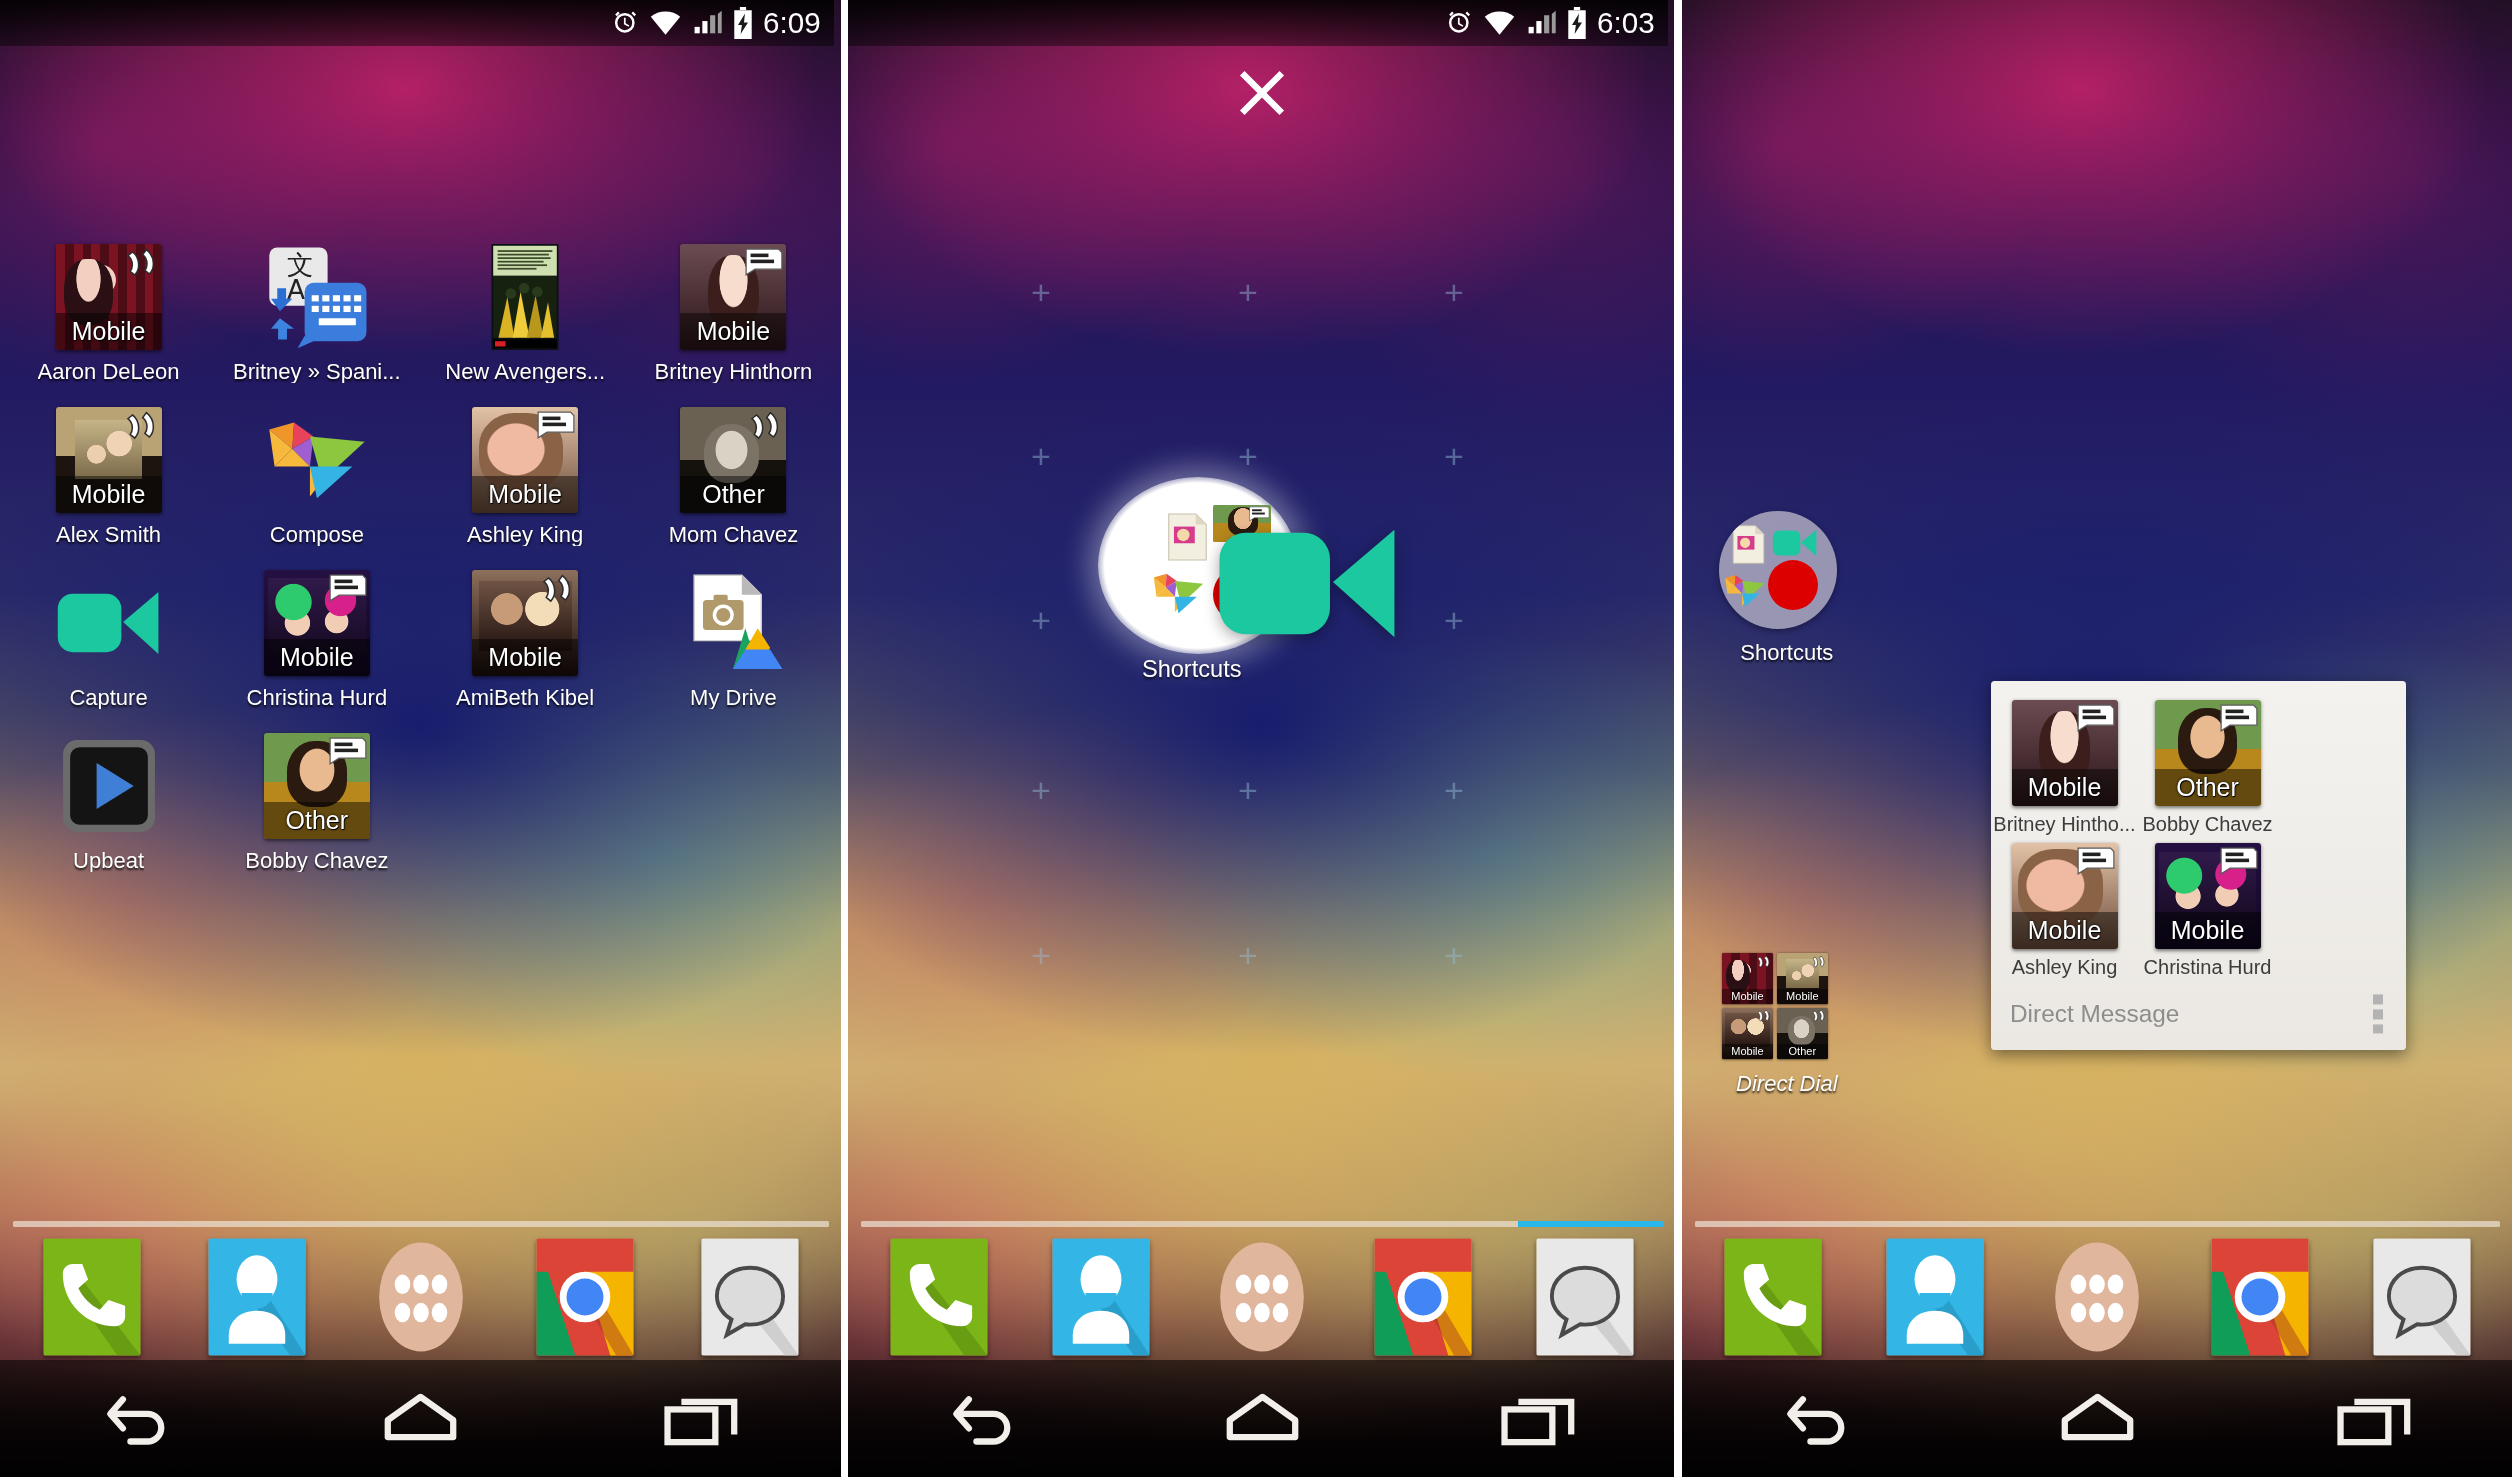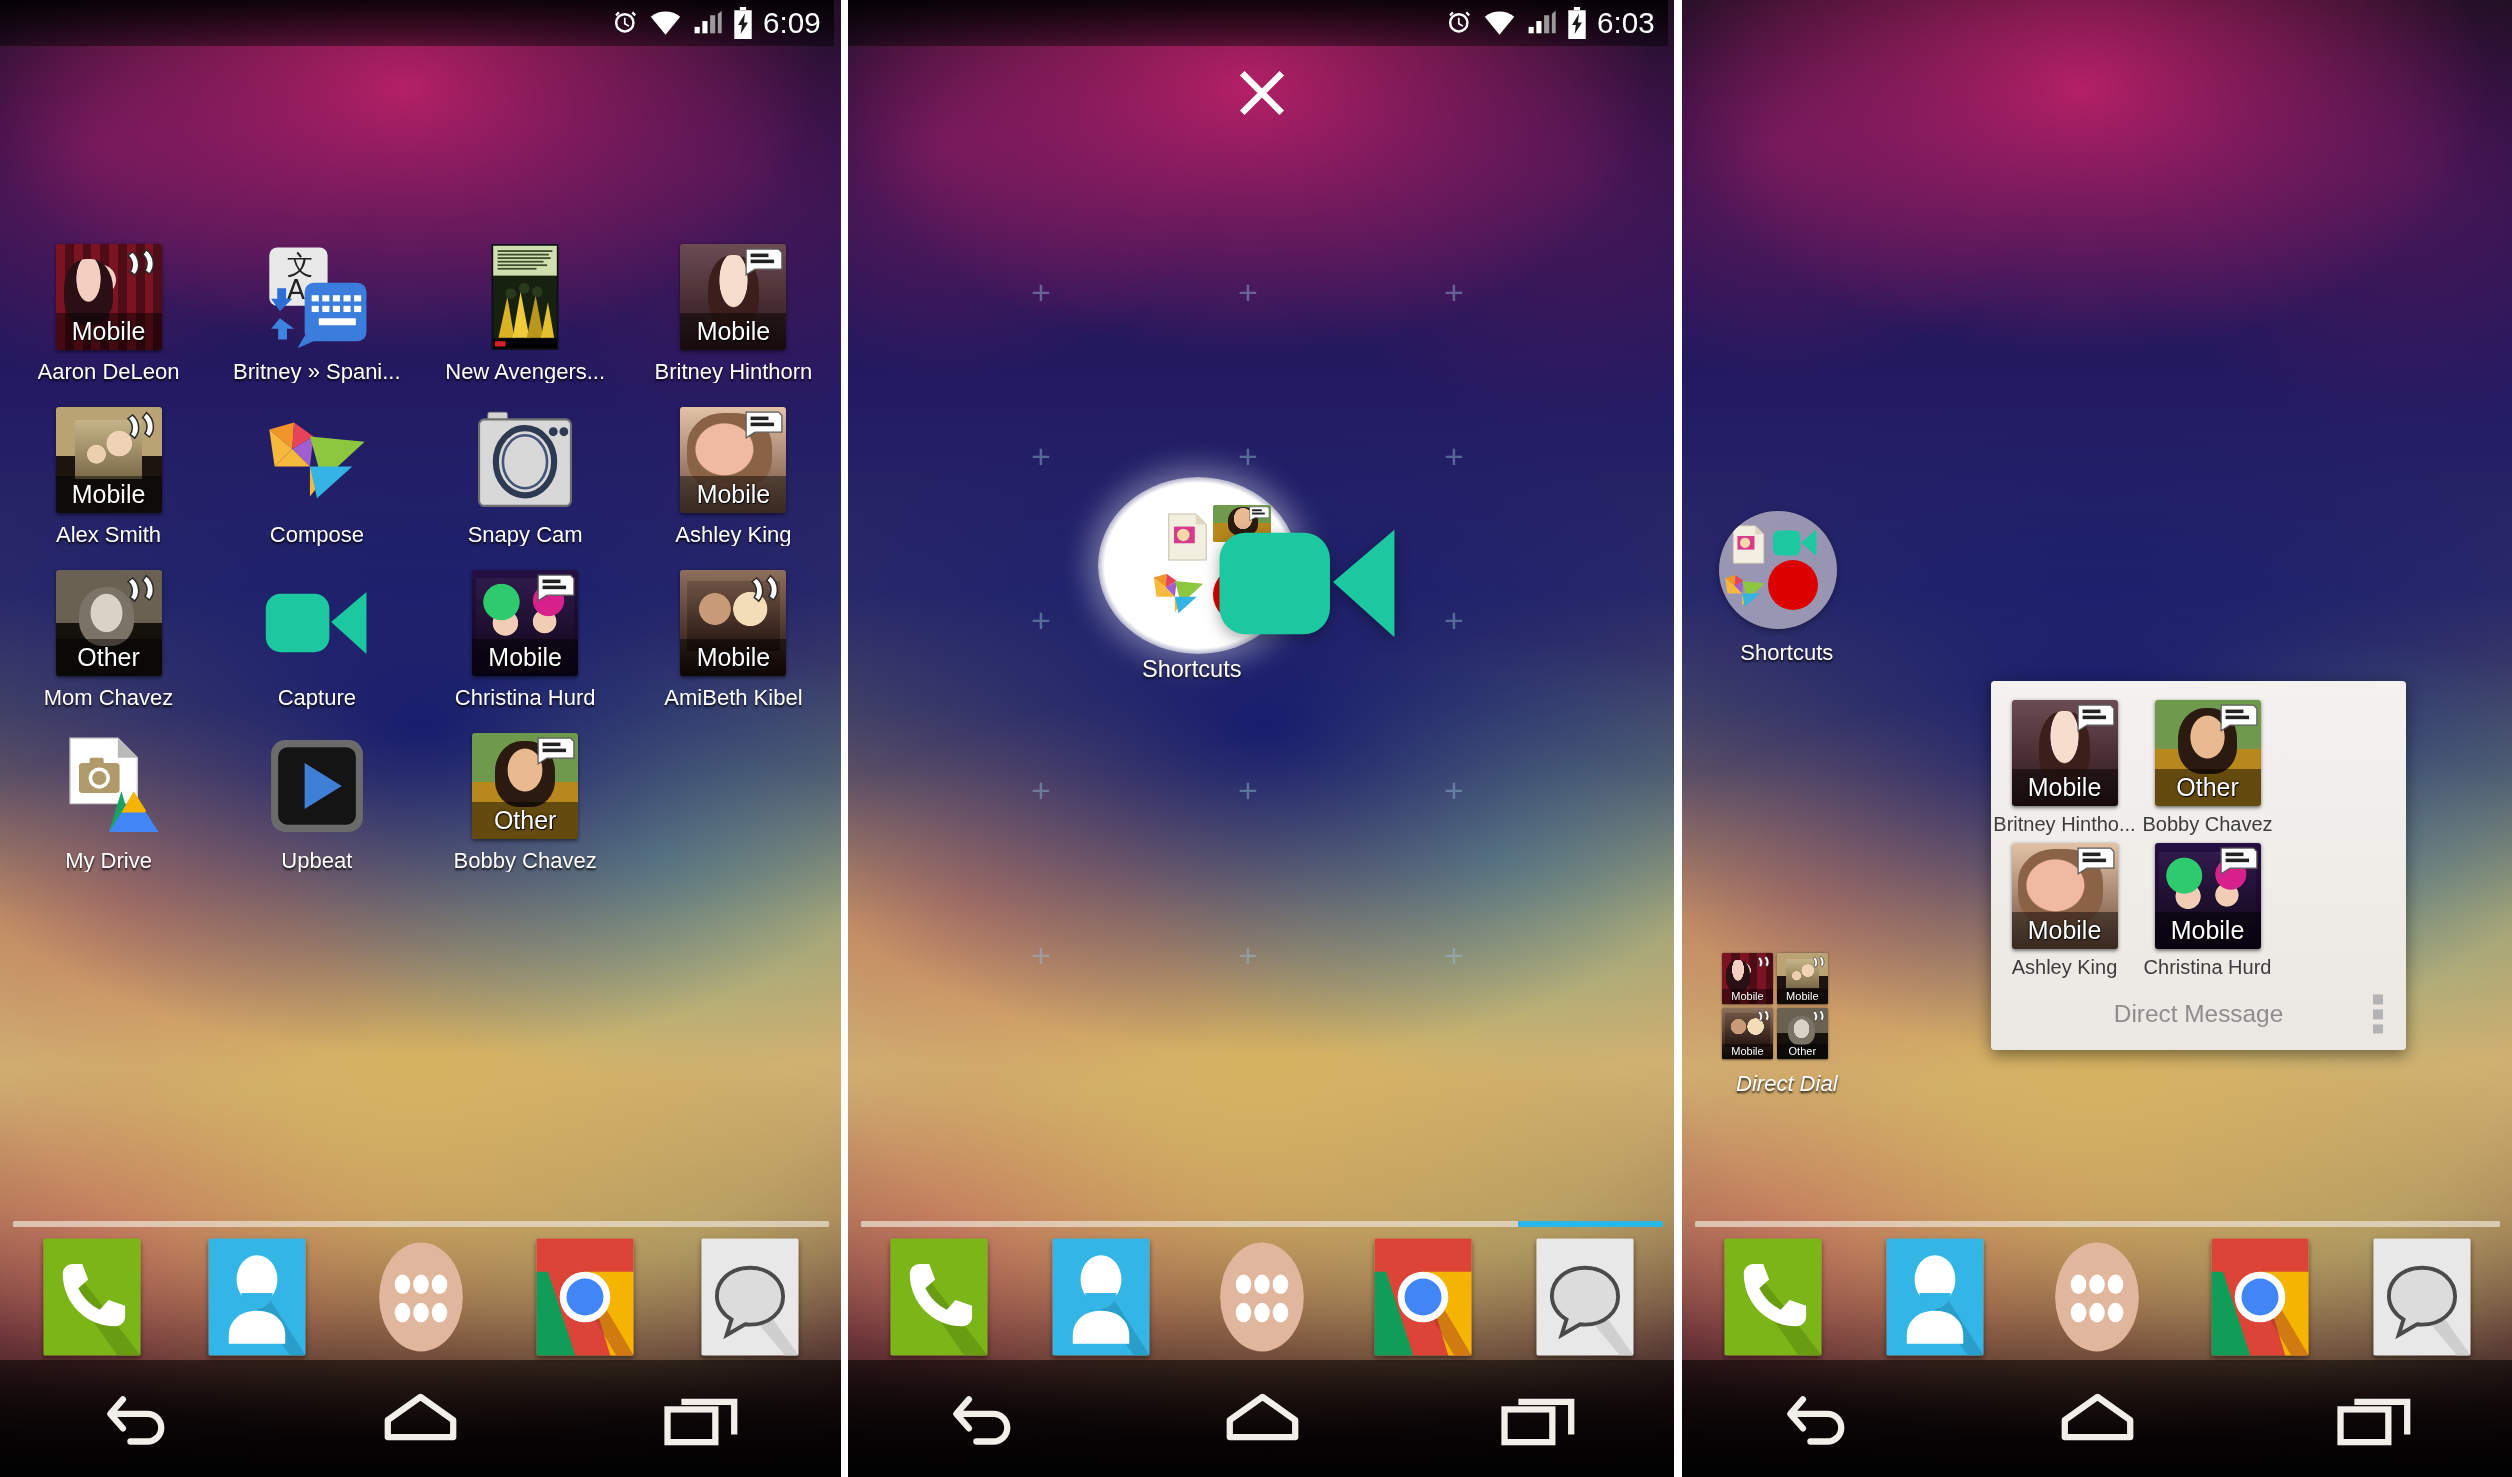--- a/index.html
+++ b/index.html
@@ -146,21 +146,21 @@
   
   .popup {
     position:absolute; z-index:45;
     background:linear-gradient(180deg,#f4f2ef,#ebe8e3);
     border-radius:3.7px; box-shadow:0 4.4px 16.3px rgba(0,0,0,.45);
     padding:19px 19px 0 19px;
   }
   .popup-grid { display:grid; grid-template-columns:repeat(2, 109px); column-gap:34px; row-gap:7.4px; }
   .pu-cell { display:flex; flex-direction:column; align-items:center; }
   .pu-cap { margin-top:6.7px; color:#3c3c3c; font-size:20px; white-space:nowrap; }
-  .popup-foot { height:71px; display:flex; align-items:center; justify-content:center; position:relative; }
+  .popup-foot { height:71px; display:flex; align-items:center; position:relative; }
   .popup-foot .ftext { color:#8d8d8d; font-size:24.4px; }
   .kebab { position:absolute; right:4.4px; top:50%; transform:translateY(-50%);
            display:flex; flex-direction:column; gap:5.2px; }
   .kebab i { display:block; width:9.6px; height:9.6px; background:#b3b3b3; }
 
   
   .folder4 { width:106px; height:106px; display:grid; grid-template-columns:1fr 1fr;
              grid-template-rows:1fr 1fr; gap:3.7px; }
   .mini { position:relative; overflow:hidden; border-radius:1.5px; box-shadow:0 0.7px 2.2px rgba(0,0,0,.5); }
   .mini .mlabel { position:absolute; left:0; right:0; bottom:0; height:15.5px;
@@ -458,26 +458,20 @@
     </div>
     <div class="cell">
       <div class="iconbox" style="display:flex;align-items:center;">
         <svg width="106" height="89" viewBox="0 0 144 120">
             <use href="#s-origami"></use>
           </svg>
         </div>
       <div class="caption">Compose</div>
     </div>
     <div class="cell">
-      <div class="iconbox"><svg width="106" height="106" viewBox="0 0 144 144">
-            <use href="#s-camerabody"></use>
-          </svg></div>
-      <div class="caption">Snapy Cam</div>
-    </div>
-    <div class="cell">
       <div class="iconbox">
           <div class="contact">
             <div class="photo ph-ashley"></div>
         <div class="label">Mobile</div>
         <svg class="badge" viewBox="0 0 52 42" width="38" height="31">
               <use href="#s-msgbadge"></use>
             </svg>
           </div>
         </div>
       <div class="caption">Ashley King</div>

